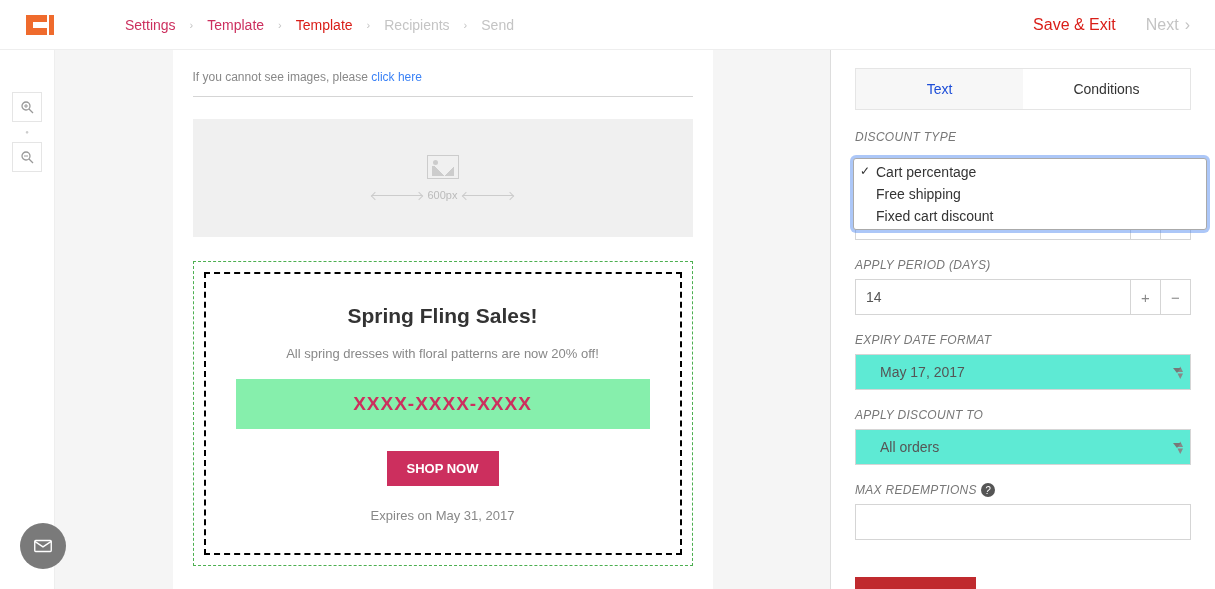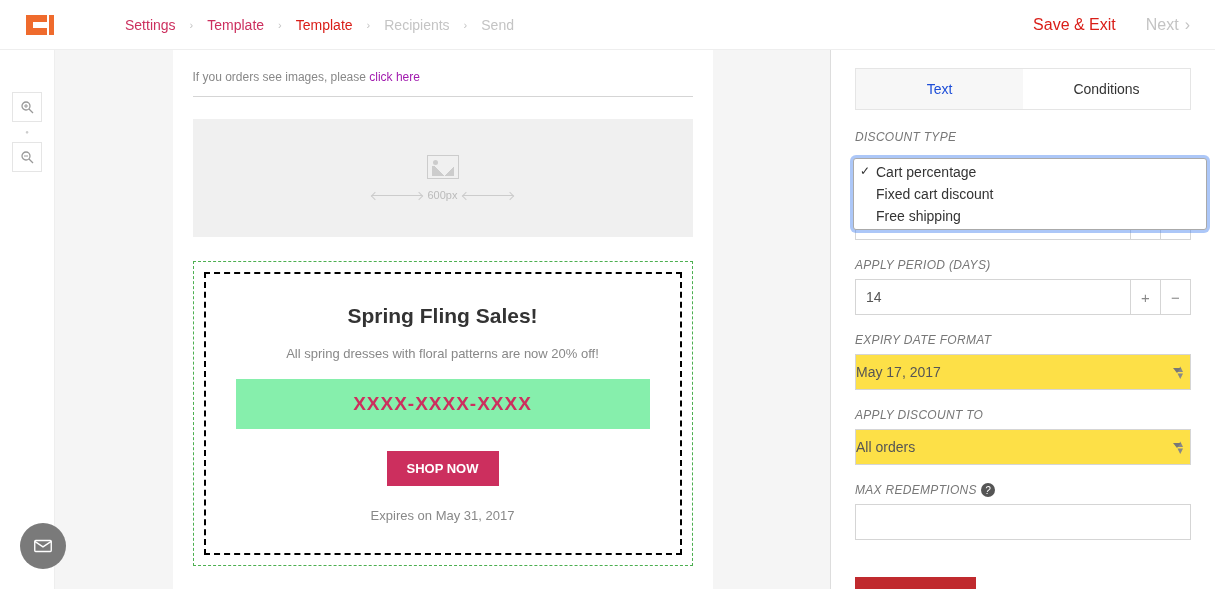--- a/index.html
+++ b/index.html
@@ -18,21 +18,21 @@
 
 .main { display: flex; height: 539px; }
 .left-rail { width: 55px; background: #fff; border-right: 1px solid #eee; display: flex; flex-direction: column; align-items: center; padding-top: 42px; gap: 0; }
 .rail-btn { width: 30px; height: 30px; border: 1px solid #e5e5e5; background: #fff; display: flex; align-items: center; justify-content: center; color: #999; cursor: pointer; font-size: 12px; }
 .rail-dot { width: 30px; height: 20px; display:flex; align-items:center; justify-content:center; color:#ccc; font-size:6px;}
 
 .canvas { flex: 1; display: flex; justify-content: center; padding: 0; overflow: hidden; position: relative;}
 .email-wrap { width: 540px; background: #fff; margin-top: 0; padding: 20px 0 80px; }
 .inner-pad { padding: 0 20px; }
 .cant-see { font-size: 12px; color: #888; padding-bottom: 12px; border-bottom: 1px solid #d5d5d5;}
-.cant-see a { color: #a21caf; text-decoration: none; }
+.cant-see a { color: #3b82f6; text-decoration: none; }
 
 .img-block { background: #f0f0f0; height: 118px; margin-top: 22px; display:flex; flex-direction:column; align-items:center; justify-content:center; color:#bbb;}
 .img-placeholder { width:32px; height:24px; border:1px solid #ccc; position:relative; margin-bottom:10px;}
 .img-placeholder::before { content:""; position:absolute; top:4px; left:5px; width:5px; height:5px; border-radius:50%; background:#ccc;}
 .img-placeholder::after { content:""; position:absolute; bottom:2px; left:4px; right:4px; height:10px; background:linear-gradient(45deg,#ccc 40%,transparent 40%),linear-gradient(-45deg,#ccc 30%,transparent 30%);}
 .img-width { font-size:11px; color:#bbb; display:flex; align-items:center; gap:6px;}
 .img-width .line { width:50px; height:1px; background:#ccc; position:relative;}
 .img-width .line::before,.img-width .line::after{ content:""; position:absolute; top:-2px; width:5px; height:5px; border-top:1px solid #ccc;}
 .img-width .line::before{ left:0; border-left:1px solid #ccc; transform:rotate(-45deg);}
 .img-width .line::after{ right:0; border-right:1px solid #ccc; transform:rotate(45deg);}
@@ -52,21 +52,21 @@
 .sb-tab.inactive { background:#f7f7f7;}
 
 .form { padding: 20px 24px 0; position: relative; }
 .form-group { margin-bottom: 18px; }
 .form-label { font-size: 12px; color: #777; letter-spacing: 0.3px; margin-bottom: 7px; display:flex; align-items:center; gap:4px;font-style:italic;}
 .form-label .help { display:inline-flex; width:14px; height:14px; border-radius:50%; background:#555; color:#fff; font-size:10px; align-items:center; justify-content:center;}
 .input-row { display:flex; }
 .input-row input { flex:1; border:1px solid #d5d5d5; padding:9px 10px; font-size:14px; color:#555; background:#fff;}
 .stepper { display:flex; }
 .stepper button { width:30px; border:1px solid #d5d5d5; background:#fff; color:#888; cursor:pointer; font-size:15px; border-left:none;}
-.select { width:100%; border:1px solid #d5d5d5; padding:9px 0; font-size:14px; color:#555; background:#fde047; appearance:none; position:relative;}
+.select { width:100%; border:1px solid #d5d5d5; padding:9px 24px; font-size:14px; color:#555; background:#5eead4; appearance:none; position:relative;}
 .select-wrap { position:relative; }
 .select-wrap::after { content:""; position:absolute; right:10px; top:50%; width:8px; height:8px; pointer-events:none; background:linear-gradient(#777,#777); clip-path:polygon(0 2px,100% 2px,50% 7px,0 2px); transform:translateY(-6px);}
 .select-wrap .dbl-chev { position:absolute; right:8px; top:50%; transform:translateY(-50%); color:#888; font-size:11px; line-height:7px; pointer-events:none; display:flex; flex-direction:column;}
 
 .dropdown-open { position:absolute; top:48px; left:22px; right:8px; background:#fff; border:1px solid #aaa; border-radius:3px; z-index:10; box-shadow:0 0 0 3px rgba(70,130,240,0.45); padding:2px 0;}
 .dropdown-open .opt { padding:3px 10px 3px 22px; font-size:14px; color:#333; cursor:pointer; position:relative;}
 .dropdown-open .opt.sel::before { content:"✓"; position:absolute; left:6px; font-size:12px;}
 
 .sidebar-footer { margin-top:auto; padding: 18px 24px 20px; display:flex; align-items:center; justify-content:space-between; border-top:1px solid transparent;}
 .btn-primary { background:#c02a2e; color:#fff; border:none; padding:11px 18px; font-size:14px; cursor:pointer;}
@@ -121,21 +121,21 @@
           <line x1="8" y1="8" x2="12" y2="12" stroke="#999" stroke-width="1.3"></line>
           <line x1="3" y1="5" x2="7" y2="5" stroke="#999"></line>
         </svg>
     </div>
   </div>
 
   <div class="canvas">
     <div class="email-wrap">
       <div class="inner-pad">
         <div class="cant-see">
-          <span>If you orders see images, please </span><a>click here</a>
+          <span>If you cannot see images, please </span><a>click here</a>
         </div>
         <div class="img-block">
           <div class="img-placeholder"></div>
           <div class="img-width">
             <span class="line"></span>
             <span>600px</span>
             <span class="line"></span>
           </div>
         </div>
 
@@ -159,22 +159,22 @@
       <div class="sb-tab active">Conditions</div>
     </div>
 
     <div class="form">
       <div class="form-group" style="margin-bottom:60px;">
         <div class="form-label">DISCOUNT TYPE</div>
       </div>
 
       <div class="dropdown-open">
         <div class="opt sel">Cart percentage</div>
+        <div class="opt">Free shipping</div>
         <div class="opt">Fixed cart discount</div>
-        <div class="opt">Free shipping</div>
       </div>
 
       <div class="form-group">
         <div class="input-row">
           <input value="10" style="">
           <div class="stepper">
             <button>+</button>
             <button>−</button>
           </div>
         </div>

